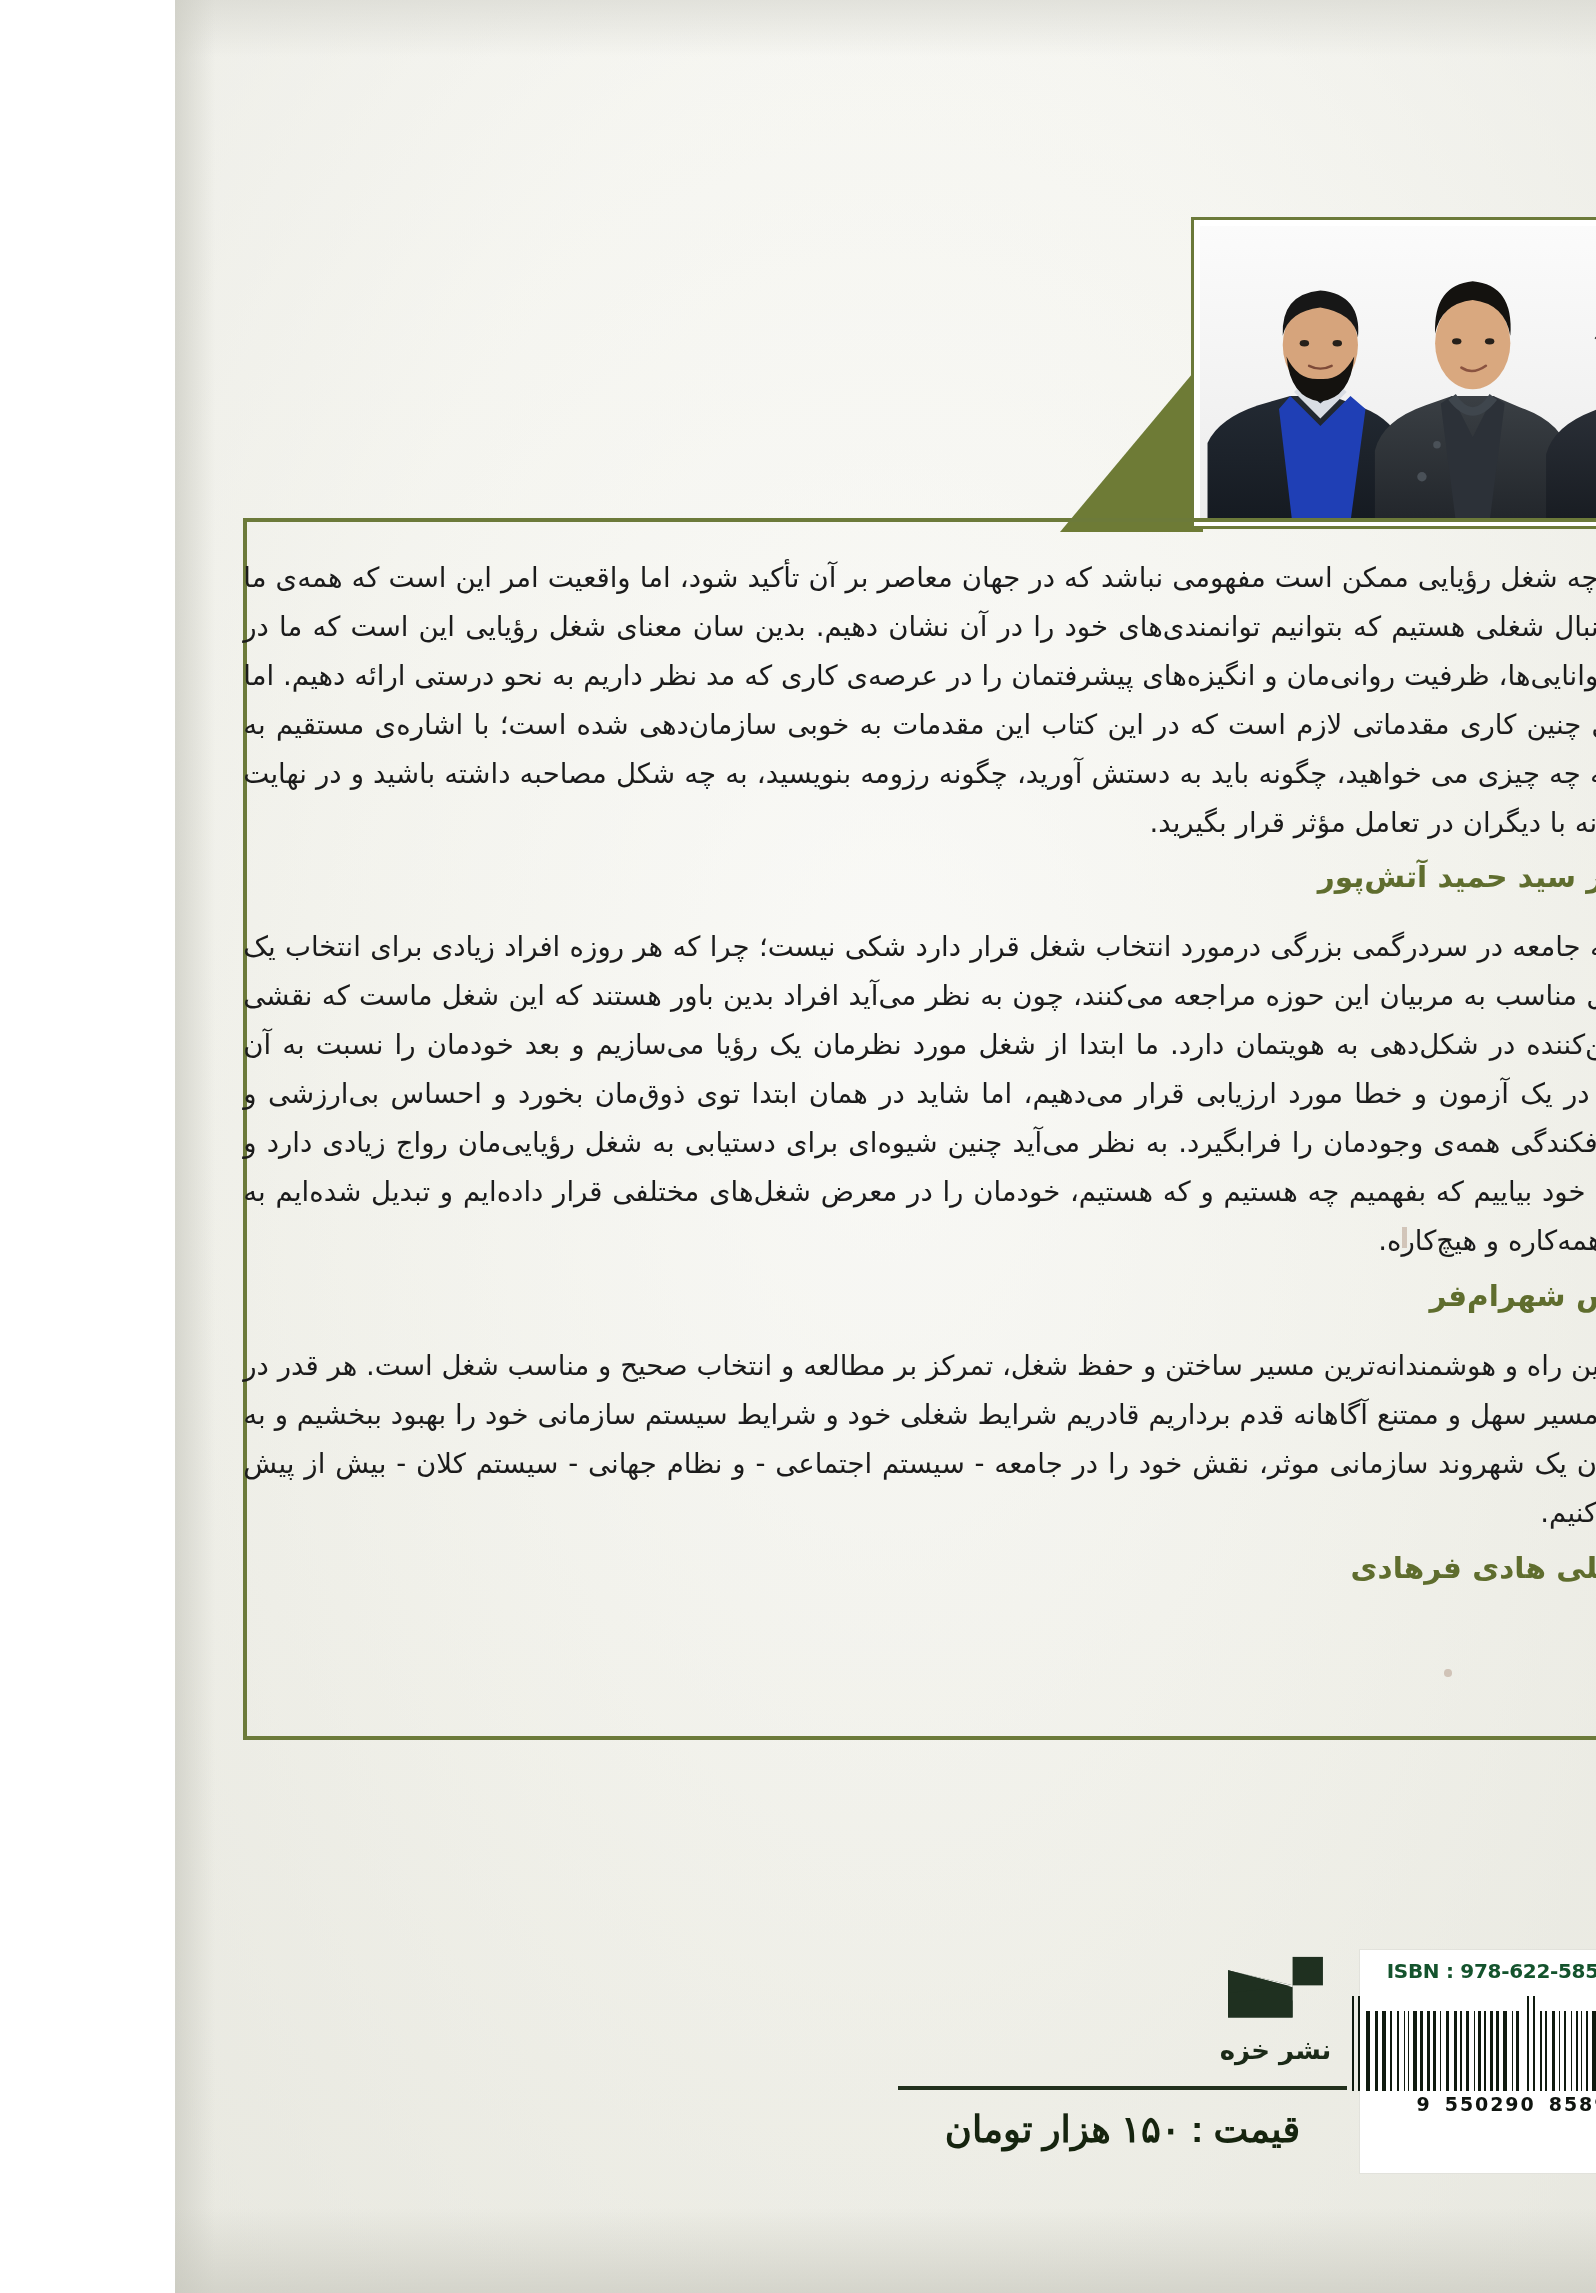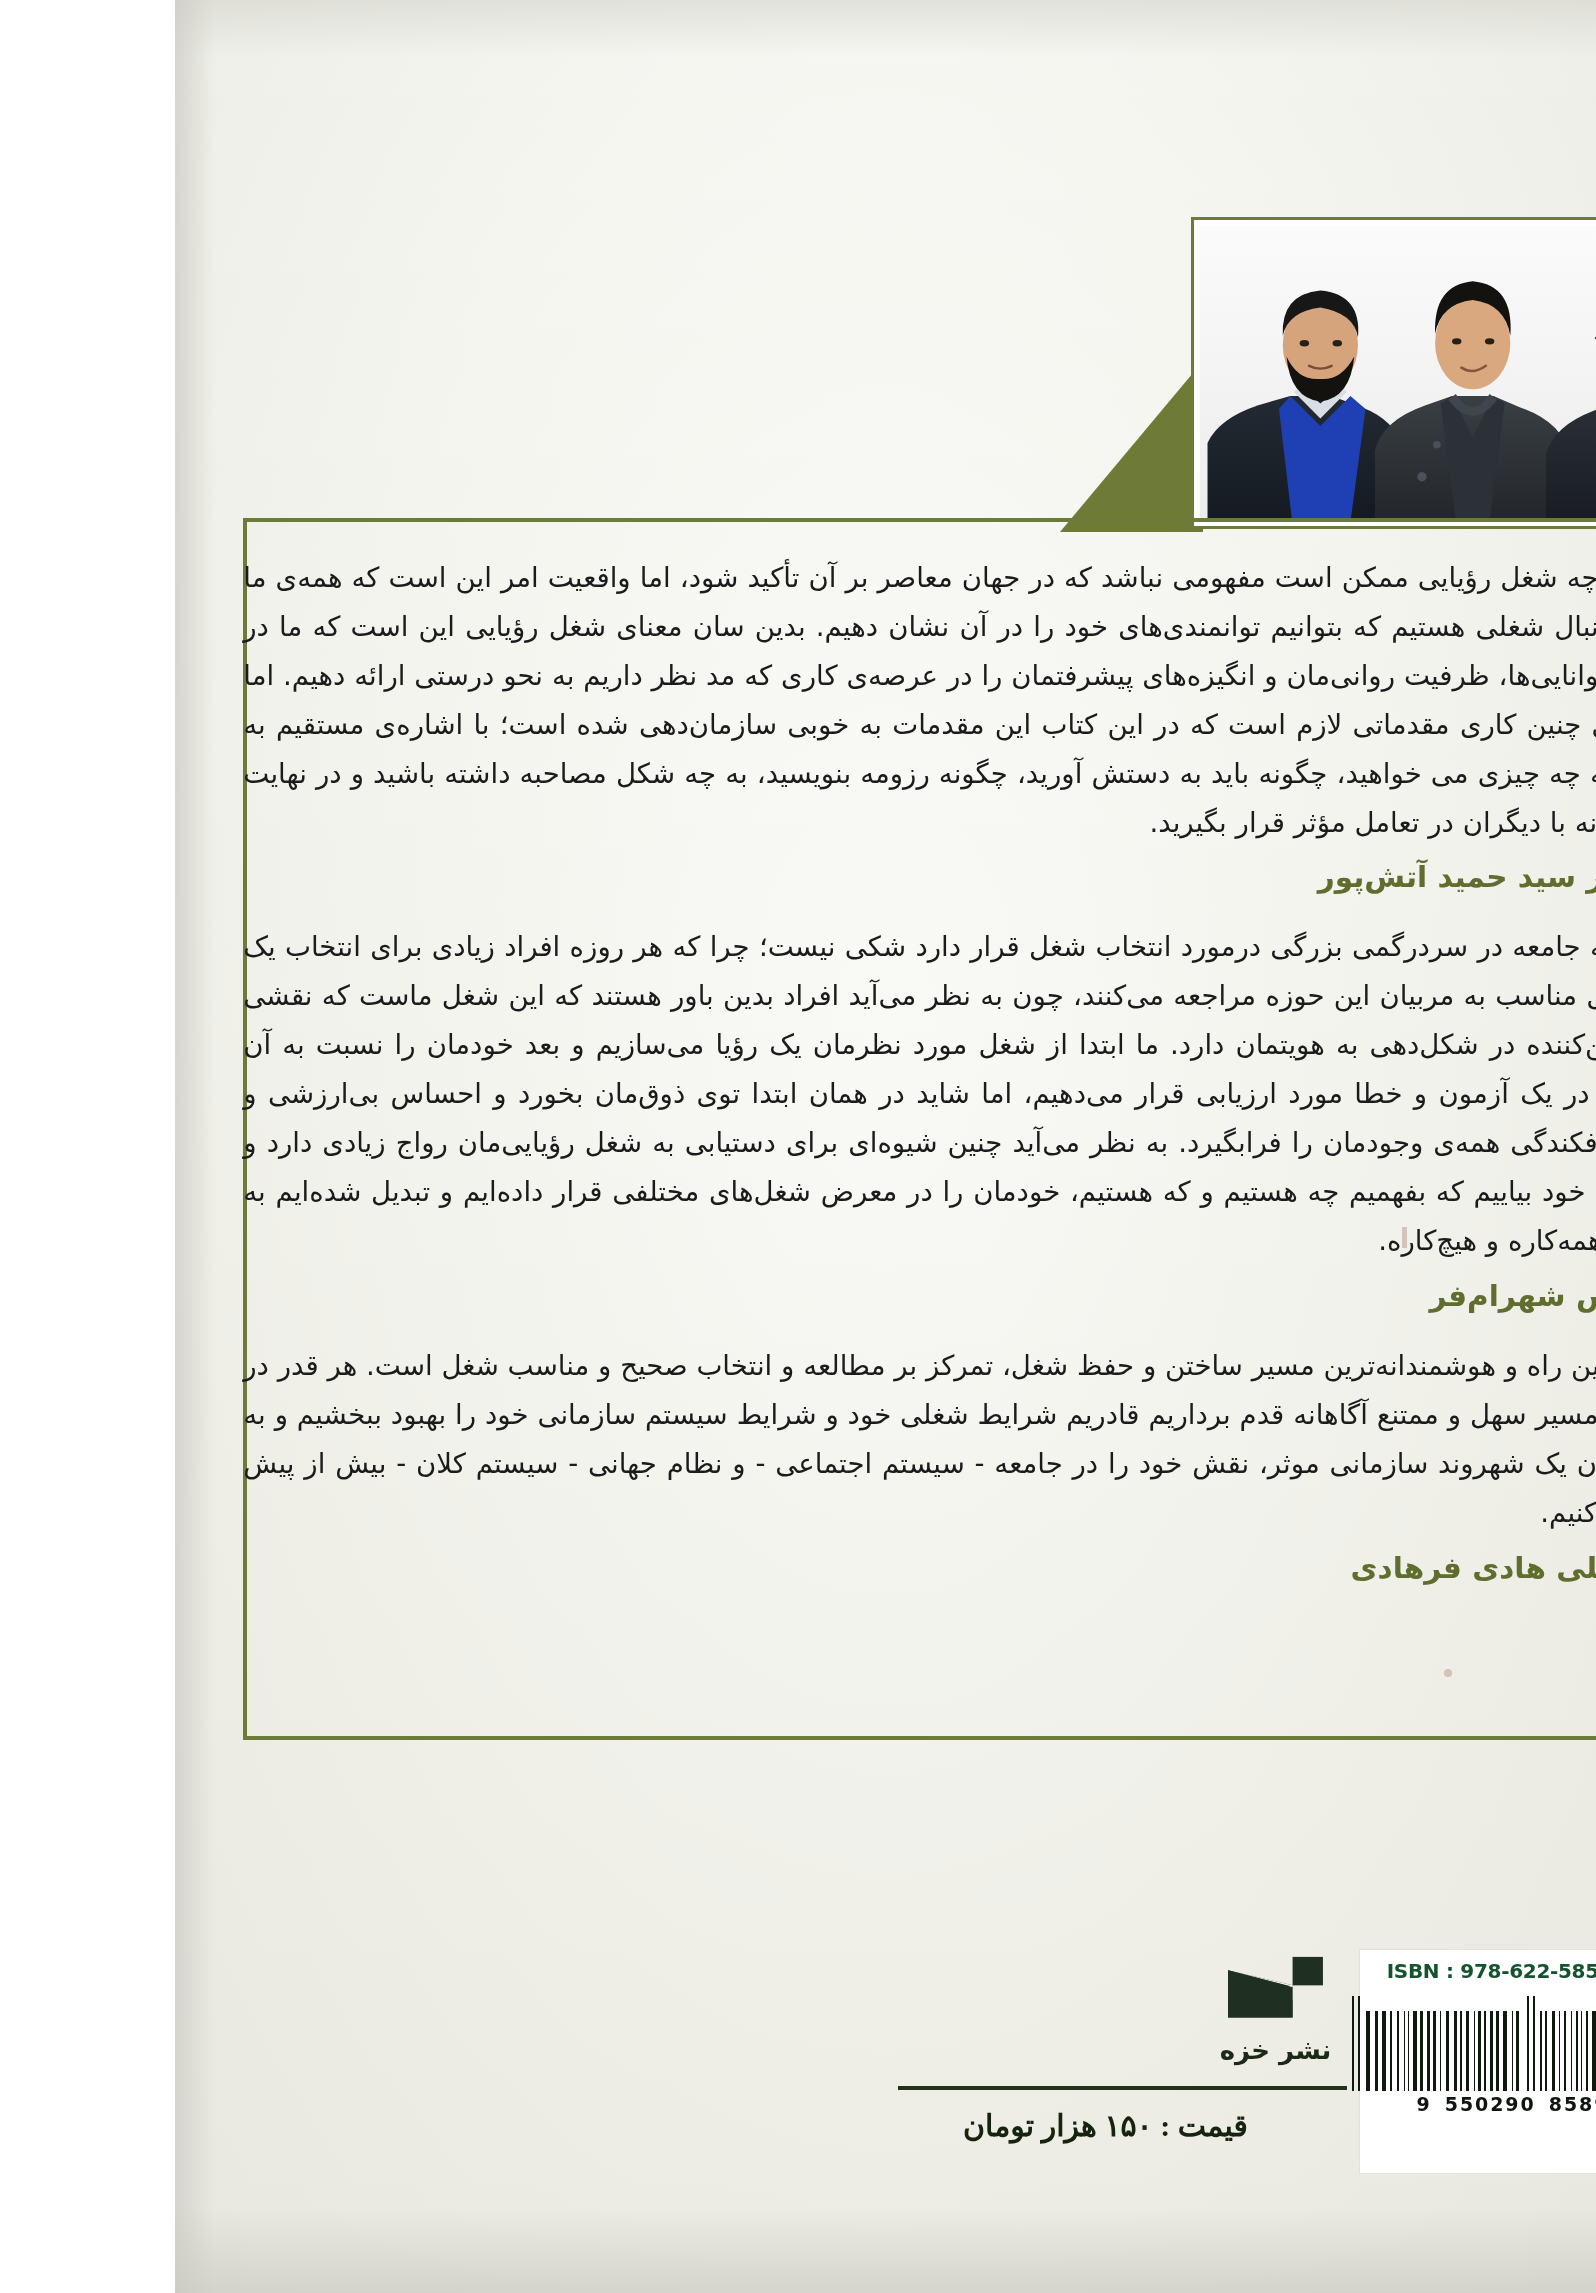--- a/index.html
+++ b/index.html
@@ -210,27 +210,27 @@
   .price-rule {
     position: absolute;
     left: 723px;
     top: 2086px;
     width: 449px;
     height: 3.8px;
     background: #22301d;
   }
   .price-text {
     position: absolute;
-    left: 706px;
+    left: 723px;
     top: 2108px;
     width: 449px;
     text-align: center;
     direction: rtl;
-    font-family: Liberation Serif, serif;
-    font-size: 30px;
+    font-family: Liberation Sans, sans-serif;
+    font-size: 37px;
     font-weight: bold;
     color: #16240f;
   }
 
   
   .speck {
     position: absolute;
     background: #b8a090;
     opacity: .55;
     pointer-events: none;

